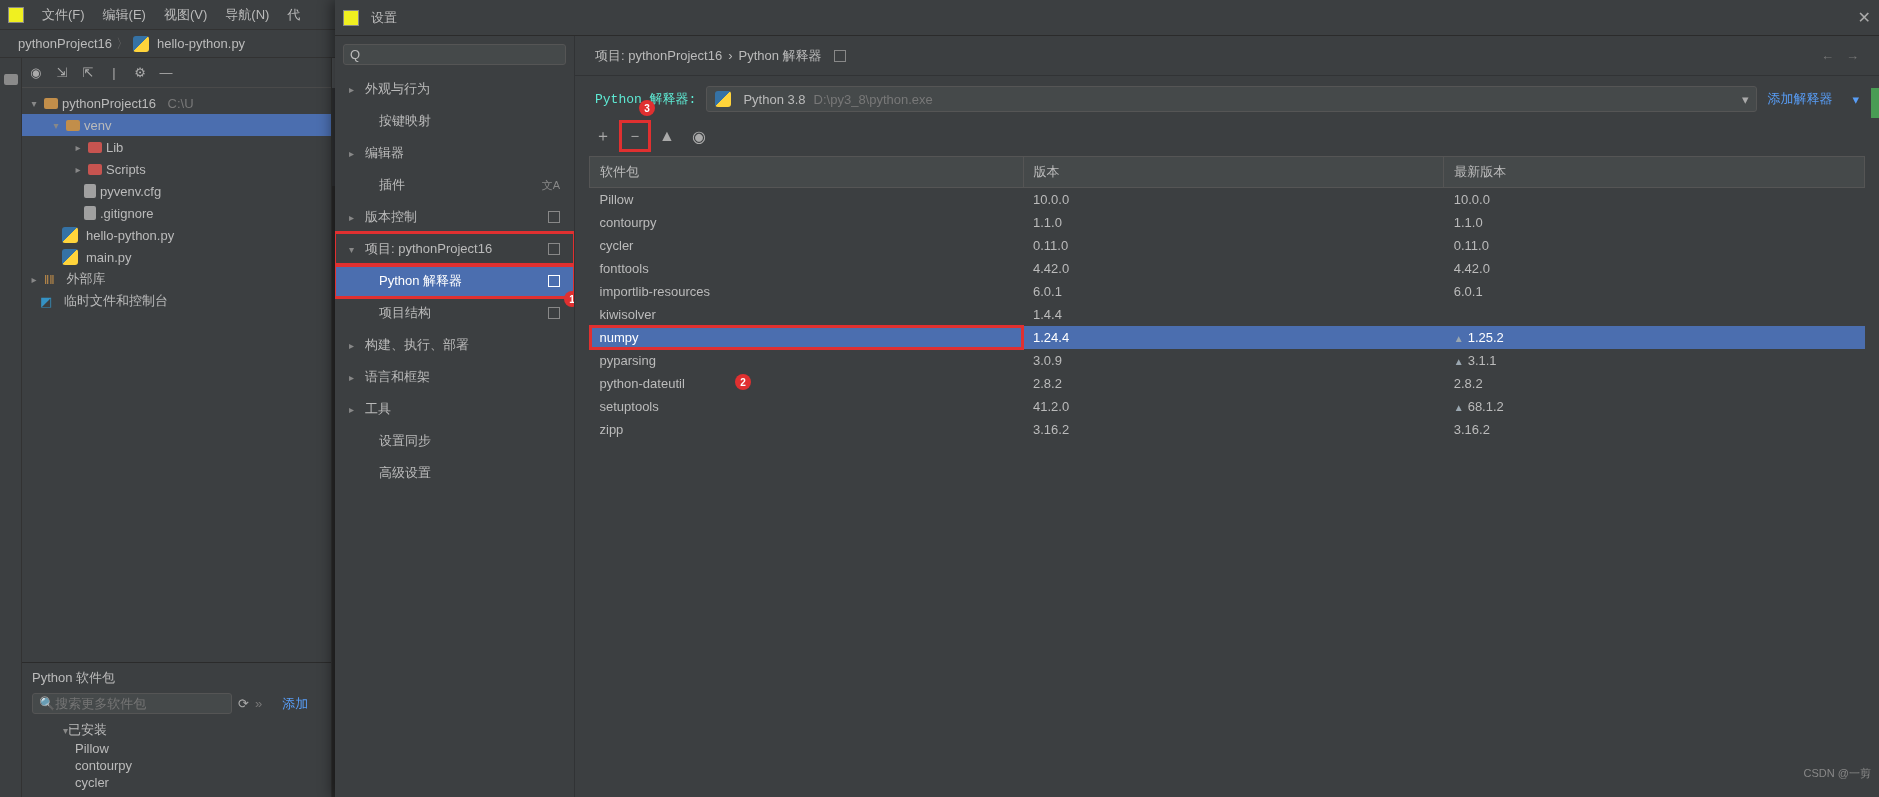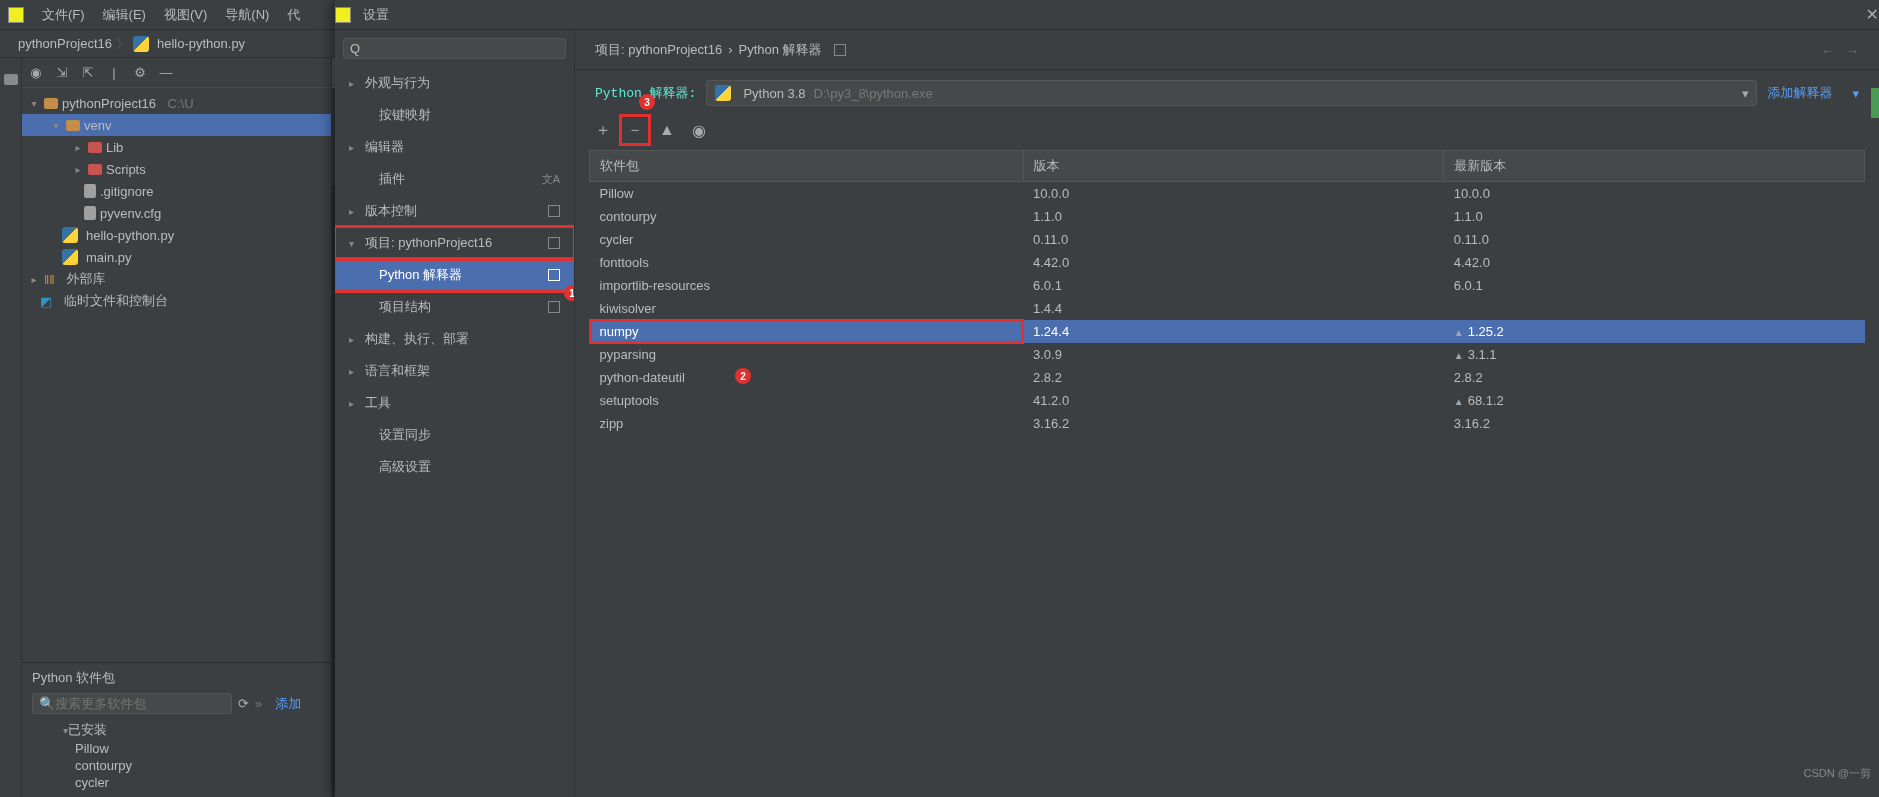--- a/index.html
+++ b/index.html
@@ -30,32 +30,32 @@
 .folder-ico.red { background:#c75450; }
 .file-ico { width:12px; height:14px; background:#a0a0a0; border-radius:2px; }
 .muted { color:#787878; }
 
 .pkg-panel { border-top:1px solid #2b2b2b; background:#3c3f41; padding:6px 10px; }
 .pkg-panel .title { color:#bbb; margin-bottom:6px; }
 .searchbox { display:flex; align-items:center; background:#45494a; border:1px solid #555; border-radius:3px; padding:2px 6px; width:200px; }
 .searchbox input { background:transparent; border:none; color:#bbb; outline:none; width:100%; }
 .pkg-list { margin-top:6px; }
 .pkg-list div { padding:1px 6px;margin-left:25px; }
-.addlink { color:#589df6; margin-left:7px; }
+.addlink { color:#589df6; margin-left:14px; }
 
 .editor { flex:1; background:#2b2b2b; position:relative; }
 .tabbar { height:30px; background:#3c3f41; display:flex; align-items:center; border-bottom:1px solid #323232; }
 .tab { height:30px; display:flex; align-items:center; padding:0 12px; background:#4e5254; border-right:1px solid #323232; gap:6px; }
 .gutter { position:absolute; top:30px; left:0; width:38px; background:#313335; color:#606366; text-align:right; padding:2px 8px 0 0; line-height:24px; }
 .code { position:absolute; top:30px; left:38px; padding:2px 4px; font-family:Consolas,monospace; font-size:15px; line-height:24px; }
 .code .kw { color:#cc7832; font-weight:bold; }
 
 
 .dialog { position:absolute; top:0; left:335px; right:0; height:797px; background:#3c3f41; display:flex; flex-direction:column; box-shadow:-4px 0 12px rgba(0,0,0,.4); }
-.dlg-top { height:30px; display:flex; align-items:center; padding:0 0; gap:12px; border-bottom:1px solid #2b2b2b; }
+.dlg-top { height:36px; display:flex; align-items:center; padding:0 8px; gap:12px; border-bottom:1px solid #2b2b2b; }
 .dlg-top .logo { width:16px; height:16px; background:#f0f020; border:1px solid #888; }
 .dlg-top .close { margin-left:auto; font-size:16px; color:#aaa; cursor:default; }
 .dlg-body { flex:1; display:flex; overflow:hidden; }
 
 .catcol { width:240px; background:#3c3f41; border-right:1px solid #313335; display:flex; flex-direction:column; }
 .catcol .searchwrap { padding:8px; }
 .catcol .searchbox { width:100%; }
 .catlist { flex:1; overflow:auto; }
 .catrow { height:32px; display:flex; align-items:center; padding:0 14px; gap:6px; color:#bbb; }
 .catrow.sub { padding-left:44px; font-size:13px; }
@@ -140,25 +140,25 @@
           <span class="folder-ico red"></span>
           <span>Lib</span>
         </div>
       <div class="tree-row" style="padding-left:50px">
           <span class="tw">▸</span>
           <span class="folder-ico red"></span>
           <span>Scripts</span>
         </div>
       <div class="tree-row" style="padding-left:62px">
           <span class="file-ico"></span>
-          <span>.gitignore</span>
+          <span>pyvenv.cfg</span>
         </div>
       <div class="tree-row" style="padding-left:62px">
           <span class="file-ico"></span>
-          <span>pyvenv.cfg</span>
+          <span>.gitignore</span>
         </div>
       <div class="tree-row" style="padding-left:40px">
           <span class="pyicon"></span>
           <span>hello-python.py</span>
         </div>
       <div class="tree-row" style="padding-left:40px">
           <span class="pyicon"></span>
           <span>main.py</span>
         </div>
       <div class="tree-row"><span class="tw">▸</span><span style="color:#c28e4a">‖‖</span>&nbsp;<span>外部库</span></div>

